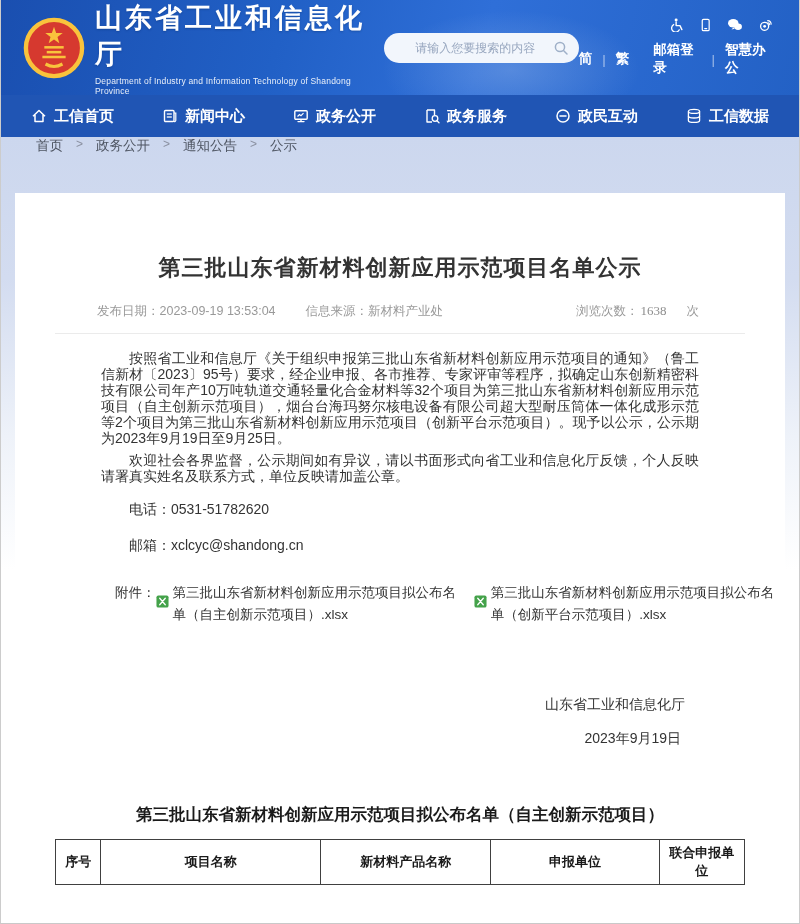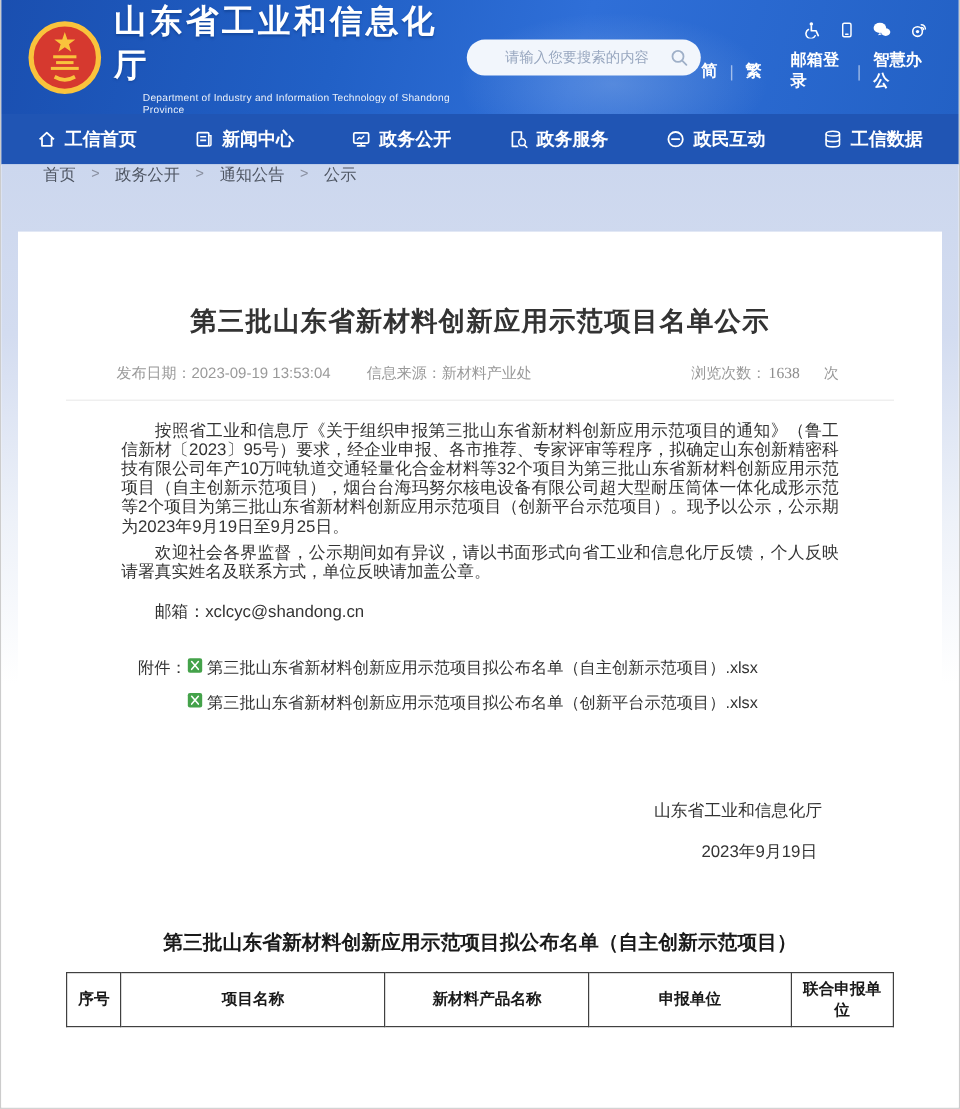--- a/index.html
+++ b/index.html
@@ -17,21 +17,21 @@
   }
   .hdr::after{
     content:""; position:absolute; left:380px; top:10px; width:260px; height:120px;
     background:radial-gradient(ellipse at center, rgba(160,190,235,.35), rgba(160,190,235,0) 70%);
     pointer-events:none;
   }
   .brand { display:flex; align-items:center; margin-left:22px; z-index:1; }
   .emblem { width:62px; height:62px; flex:0 0 auto; }
   .brand-text { margin-left:10px; color:#fff; }
   .brand-title { font-size:27px; font-weight:bold; letter-spacing:3px; text-shadow:0 1px 2px rgba(0,40,100,.35); }
-  .brand-sub { font-size:8.5px; letter-spacing:.2px; margin-top:4px; color:rgba(255,255,255,.9);margin-left:24px; }
+  .brand-sub { font-size:8.5px; letter-spacing:.2px; margin-top:4px; color:rgba(255,255,255,.9); }
   .search {
     margin-left:10px; width:200px; height:30px; background:#f2f6fc; border-radius:15px;
     display:flex; align-items:center; padding:0 10px 0 14px; z-index:1;
   }
   .search input {
     border:none; outline:none; background:transparent; flex:1; font-size:12px; color:#333;
     font-family:"Liberation Sans","DejaVu Sans",sans-serif;
     text-align:center;
   }
   .search input::placeholder { color:#98a7bf; }
@@ -63,21 +63,21 @@
           display:flex; align-items:center; font-size:12.5px; color:#999; }
   .meta .m-item { margin-right:30px; }
   .meta .views { margin-left:auto; margin-right:0; }
   .meta .v-num { margin:0 10px 0 2px; color:#8d8d8d; font-family:"Liberation Serif","DejaVu Serif",serif; font-size:13px; }
   .meta .v-unit { margin-left:10px; }
   .art-body { margin:16px 86px 0 86px; font-size:14px; color:#333; }
   .art-body p { line-height:16px; text-indent:2em; margin-bottom:6px; text-align:justify; }
   .contact { text-indent:2em; line-height:22px; margin-top:14px; }
   .attach { display:flex; margin:26px 0 0 100px; font-size:13.5px; color:#333; }
   .attach-label { flex:0 0 auto; line-height:22px; }
-  .attach-list { display:flex; flex-direction:column; gap:7px; }
+  .attach-list { display:flex; flex-direction:row; gap:7px; }
   .attach-item { display:flex; align-items:center; gap:4px; line-height:22px; cursor:pointer; }
   .attach-item svg { flex:0 0 auto; margin-top:-6px; }
   .signature { margin-top:70px; text-align:right; padding-right:100px; font-size:14px; color:#333; }
   .signature .sig-date { margin-top:16px; padding-right:4px; }
   .tbl-sec { margin-top:56px; }
   .tbl-title { text-align:center; font-size:16.5px; font-weight:bold; color:#1a1a1a; font-family:"Liberation Serif","DejaVu Serif",serif; }
   table.list { border-collapse:collapse; margin:13px auto 0; width:690px; table-layout:fixed; }
   table.list th, table.list td { border:1px solid #404040; text-align:center; vertical-align:middle;
     font-size:13px; color:#1a1a1a; padding:4px 6px; }
   table.list th { height:42px; font-weight:bold; }
@@ -214,20 +214,21 @@
 
     <div class="meta" data-interactable="false">
       <span class="m-item" data-interactable="false"><span data-interactable="false">发布日期：</span><span data-interactable="false">2023-09-19 13:53:04</span></span>
       <span class="m-item" data-interactable="false"><span data-interactable="false">信息来源：</span><span data-interactable="false">新材料产业处</span></span>
       <span class="views" data-interactable="false"><span data-interactable="false">浏览次数：</span><span class="v-num" data-interactable="false">1638</span><span class="v-unit" data-interactable="false">次</span></span>
     </div>
 
     <div class="art-body" data-interactable="false">
       <p data-interactable="false">按照省工业和信息厅《关于组织申报第三批山东省新材料创新应用示范项目的通知》（鲁工信新材〔2023〕95号）要求，经企业申报、各市推荐、专家评审等程序，拟确定山东创新精密科技有限公司年产10万吨轨道交通轻量化合金材料等32个项目为第三批山东省新材料创新应用示范项目（自主创新示范项目），烟台台海玛努尔核电设备有限公司超大型耐压筒体一体化成形示范等2个项目为第三批山东省新材料创新应用示范项目（创新平台示范项目）。现予以公示，公示期为2023年9月19日至9月25日。</p>
       <p data-interactable="false">欢迎社会各界监督，公示期间如有异议，请以书面形式向省工业和信息化厅反馈，个人反映请署真实姓名及联系方式，单位反映请加盖公章。</p>
+      <div class="contact" data-interactable="false">电话：0531-51782620</div>
       <div class="contact" data-interactable="false">邮箱：xclcyc@shandong.cn</div>
     </div>
 
     <div class="attach" data-interactable="false">
       <div class="attach-label" data-interactable="false">附件：</div>
       <div class="attach-list" data-interactable="false">
         <div class="attach-item" data-interactable="true">
           <svg data-interactable="false" width="13" height="13" viewBox="0 0 14 14">
             <rect x="0.5" y="0.5" width="13" height="13" rx="2" fill="#44a24a"></rect>
             <path d="M4 3.5 l6 7 M10 3.5 l-6 7" stroke="#fff" stroke-width="1.4" stroke-linecap="round"></path>

